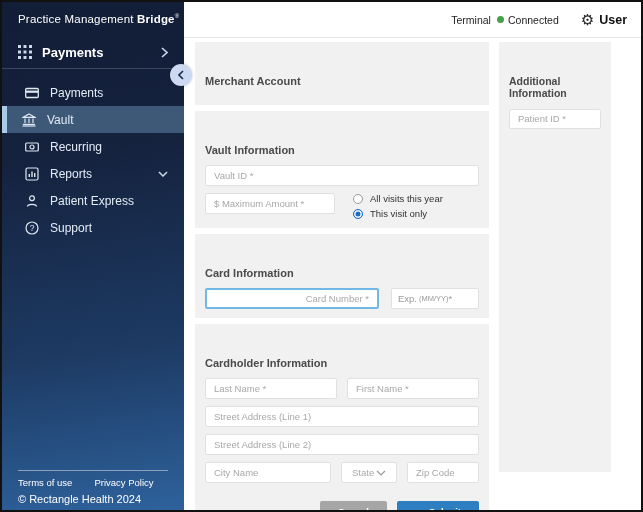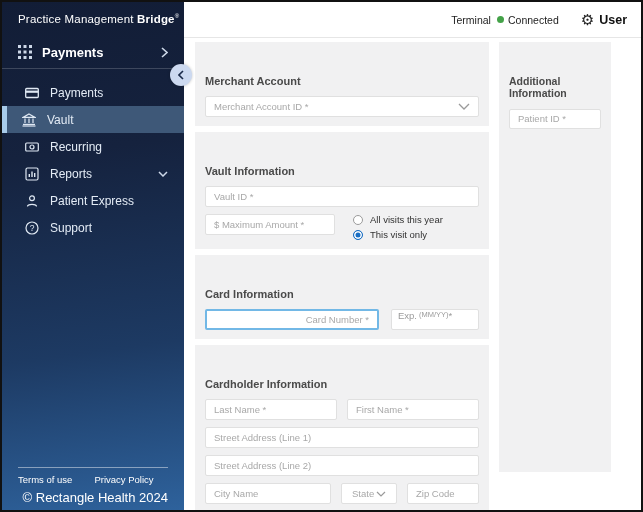--- a/index.html
+++ b/index.html
@@ -26,21 +26,21 @@
   .menu { position:absolute; top:77px; left:0; right:0; }
   .menu-item { height:27px; display:flex; align-items:center; padding-left:18px; cursor:pointer; border-left:5px solid transparent; }
   .menu-item .mi-label { font-size:12px; color:#e3ebf5; margin-left:11px; }
   .menu-item.active { background:#3e5878; border-left:5px solid #a8cbe9; padding-left:15px; }
   .menu-item .mi-chev { margin-left:auto; margin-right:16px; }
   .icon14 { width:14px; height:14px; flex:0 0 14px; display:inline-block; }
   .side-footer { position:absolute; left:16px; right:16px; bottom:5px; }
   .side-footer .rule { border-top:1px solid rgba(255,255,255,.45); margin-bottom:6px; }
   .foot-links { display:flex; gap:22px; font-size:9.5px; color:#fff; margin-bottom:5px; }
   .foot-links span { cursor:pointer; }
-  .copyright { font-size:13px; color:#fff;text-align:right; }
+  .copyright { font-size:11px; color:#fff; }
 
   .collapse-btn {
     position:absolute; left:168px; top:62px; width:22px; height:22px; border-radius:50%;
     background:#ccd9f0; z-index:3; display:flex; align-items:center; justify-content:center;
     cursor:pointer; box-shadow:0 0 3px rgba(0,0,0,.25);
   }
 
   
   .topbar {
     position:absolute; left:182px; right:0; top:0; height:36px; background:#fff;
@@ -75,21 +75,21 @@
 
   .radio-group { margin-left:8px; display:flex; flex-direction:column; justify-content:center; gap:4px; }
   .radio-row { display:flex; align-items:center; cursor:pointer; }
   .radio-dot { width:10px; height:10px; border-radius:50%; border:1px solid #9b9b9b; background:#fff; margin-right:7px; flex:0 0 10px; }
   .radio-dot.checked { border:1px solid #1a6fc4; background:#1a6fc4; box-shadow:inset 0 0 0 1.5px #fff; }
   .radio-label { font-size:9.5px; color:#333; }
 
   .tf-focus { border:2px solid #72b8e6 !important;text-align:right; }
   .exp-field {
     width:88px; height:21px; background:#fff; border:1px solid #e0e0e0; border-radius:2px;
-    display:flex; padding:0 6px; color:#9a9a9a; cursor:text; flex:0 0 88px;
+    display:flex; align-items:center; padding:8px 6px; color:#9a9a9a; cursor:text; flex:0 0 88px;
   }
   .exp-field .e1 { font-size:9.5px; }
   .exp-field .e2 { font-size:7.5px; margin-left:2px; }
   .exp-field .e3 { font-size:9.5px; }
 
   .btn-row { display:flex; justify-content:flex-end; gap:10px; margin-top:18px; }
   .btn { height:20px; border:none; border-radius:2px; font-family:"Liberation Sans", sans-serif;
          font-size:9.5px; font-weight:700; color:#fff; cursor:pointer; padding:0 18px; }
   .btn-cancel { background:#a6a6a6; }
   .btn-submit { background:#2e7fc2;padding-left:32px; }
@@ -211,26 +211,20 @@
       <span class="user-label">User</span>
     </span>
   </div>
 
   <div class="main">
 
     <div class="col-center">
 
       <div class="panel">
         <div class="panel-title">Merchant Account</div>
-        <div class="selectbox">
-          <span>Merchant Account ID *</span>
-          <svg class="sb-chev" width="12" height="7" viewBox="0 0 12 7">
-            <polyline points="1,1 6,6 11,1" fill="none" stroke="#9a9a9a" stroke-width="1.3"></polyline>
-          </svg>
-        </div>
       </div>
 
       <div class="panel">
         <div class="panel-title">Vault Information</div>
         <div class="row">
           <input class="tf" type="text" placeholder="Vault ID *" style="">
         </div>
         <div class="row" style="margin-bottom:0;">
           <input class="tf" type="text" style="width: 130px; flex: 0 0 130px;" placeholder="$ Maximum Amount *">
           <div class="radio-group">

